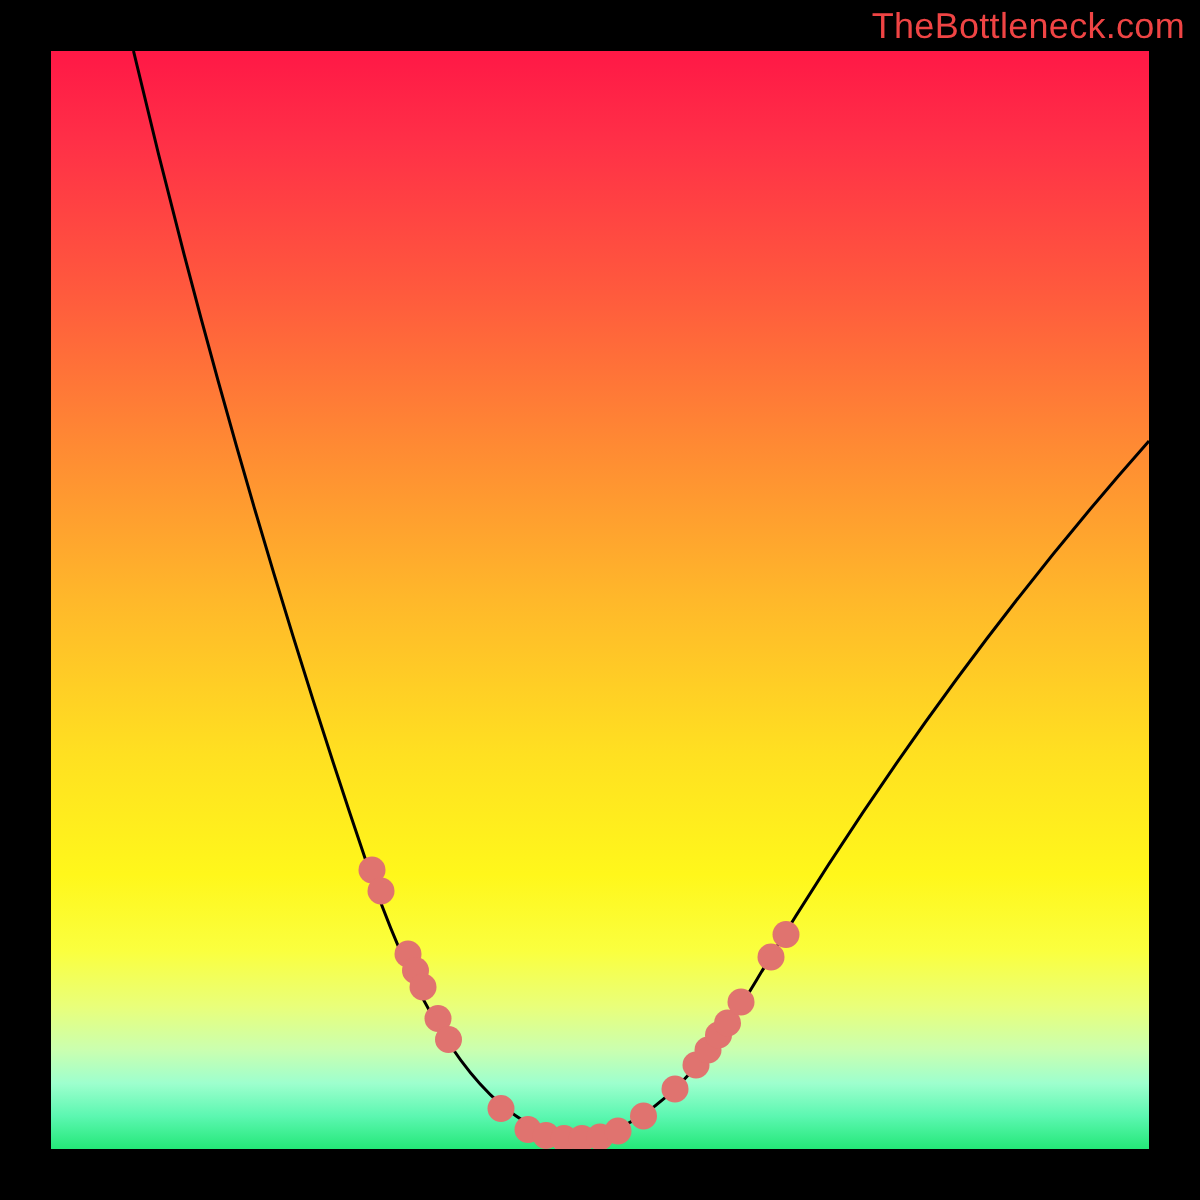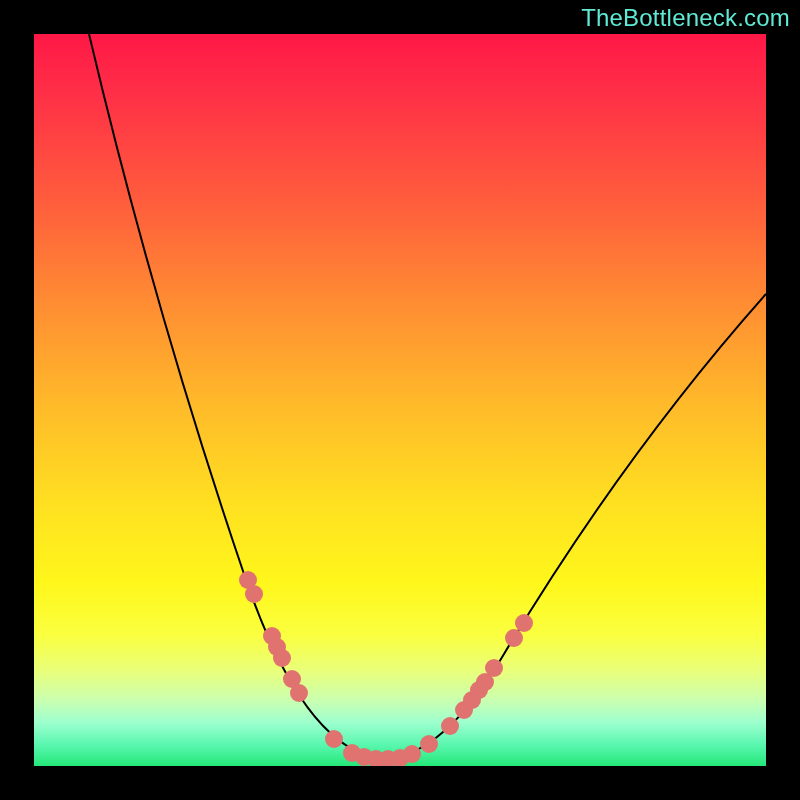--- a/index.html
+++ b/index.html
@@ -46,21 +46,21 @@
       #5cf7b1 97%,
       #24e878 100%
     );
   }
   .watermark {
     position: absolute;
     top: 4px;
     right: 10px;
     font-size: 24px;
     font-weight: 500;
-    color: #5eead4;
+    color: #ef4444;
     letter-spacing: 0.2px;
     user-select: none;
   }
   svg.curve {
     position: absolute;
     inset: 0;
   }
 </style>
 </head>
 <body>

